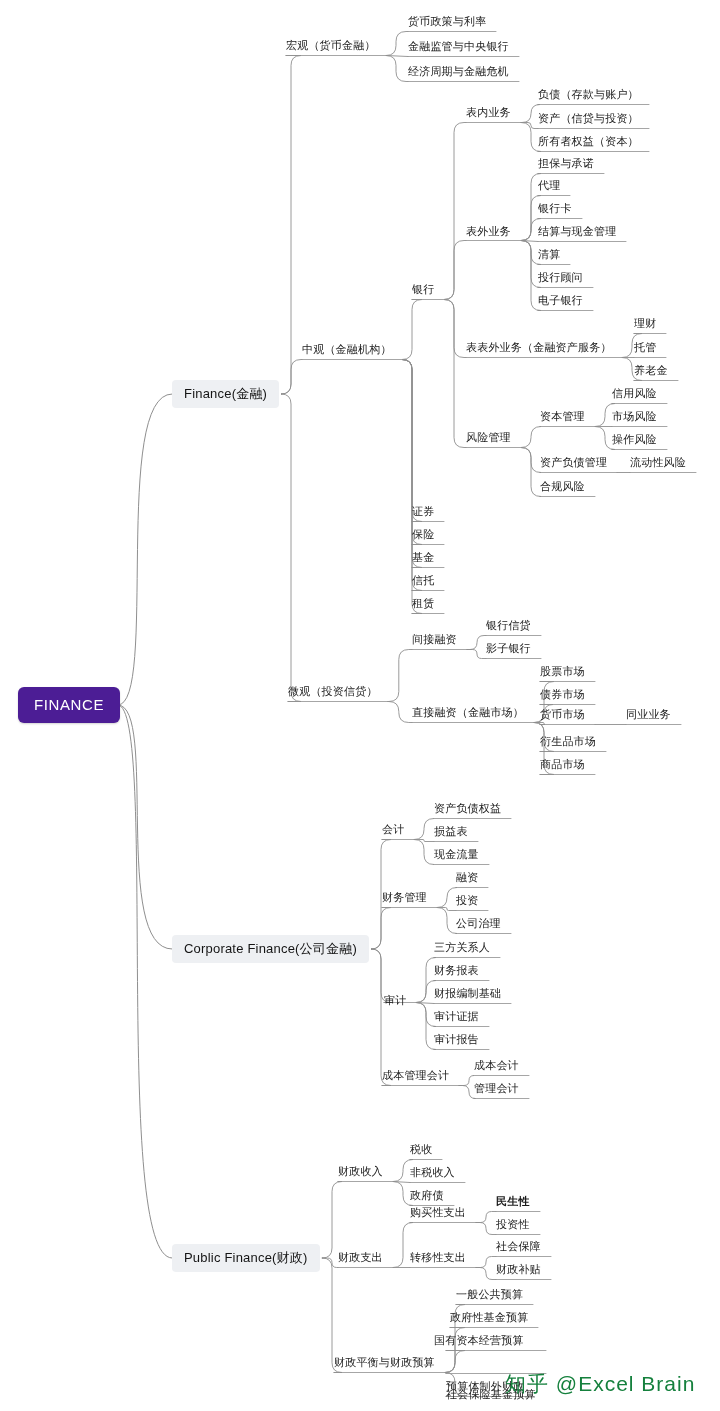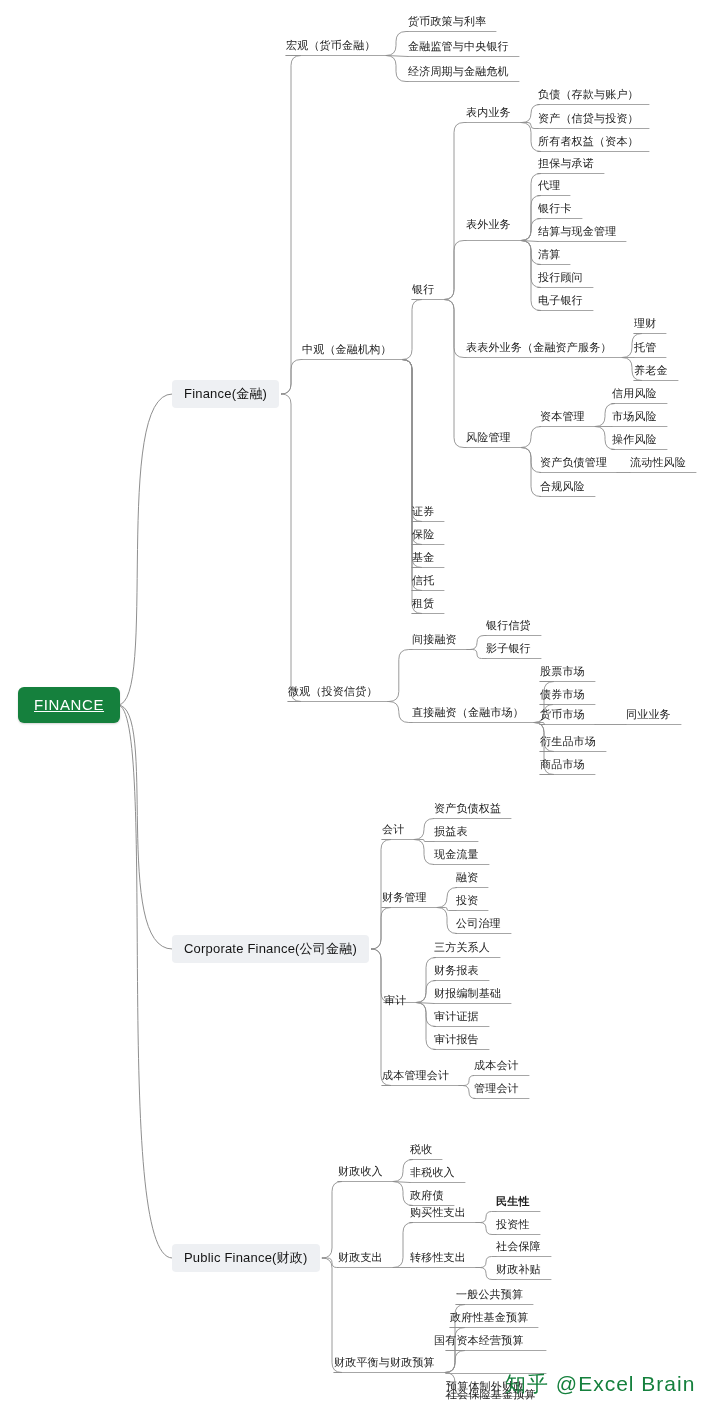--- a/index.html
+++ b/index.html
@@ -19,29 +19,28 @@
     position:absolute;
     white-space:nowrap;
     color:#1b1b1b;
     font-size:11px;
     line-height:14px;
     letter-spacing:.2px;
     transform:translateY(-50%);
   }
   
   .root{
-    background:#15803d;
+    background:#4c1d95;
     color:#ffffff;
     font-size:15px;
     letter-spacing:.6px;
     padding:11px 16px;
     border-radius:6px;
     transform:translateY(-50%);
     box-shadow:0 1px 2px rgba(0,0,0,.18);
-    text-decoration:underline;
   }
   
   .lvl1{
     background:#eef0f3;
     color:#141414;
     font-size:13px;
     padding:7px 12px;
     border-radius:4px;
   }
   
@@ -233,21 +232,21 @@
       <div class="node u" style="left: 286px; top: 46px;">宏观（货币金融）</div>
       <div class="node u" style="left: 408px; top: 22px;">货币政策与利率</div>
       <div class="node u" style="left: 408px; top: 47px;">金融监管与中央银行</div>
       <div class="node u" style="left: 408px; top: 72px;">经济周期与金融危机</div>
       <div class="node u" style="left: 302px; top: 350px;">中观（金融机构）</div>
       <div class="node u" style="left: 412px; top: 290px;">银行</div>
       <div class="node u" style="left: 466px; top: 113px;">表内业务</div>
       <div class="node u" style="left: 538px; top: 95px;">负债（存款与账户）</div>
       <div class="node u" style="left: 538px; top: 119px;">资产（信贷与投资）</div>
       <div class="node u" style="left: 538px; top: 142px;">所有者权益（资本）</div>
-      <div class="node u" style="left: 466px; top: 225px;">表外业务</div>
+      <div class="node u" style="left: 466px; top: 232px;">表外业务</div>
       <div class="node u" style="left: 538px; top: 164px;">担保与承诺</div>
       <div class="node u" style="left: 538px; top: 186px;">代理</div>
       <div class="node u" style="left: 538px; top: 209px;">银行卡</div>
       <div class="node u" style="left: 538px; top: 232px;">结算与现金管理</div>
       <div class="node u" style="left: 538px; top: 255px;">清算</div>
       <div class="node u" style="left: 538px; top: 278px;">投行顾问</div>
       <div class="node u" style="left: 538px; top: 301px;">电子银行</div>
       <div class="node u" style="left: 466px; top: 348px;">表表外业务（金融资产服务）</div>
       <div class="node u" style="left: 634px; top: 324px;">理财</div>
       <div class="node u" style="left: 634px; top: 348px;">托管</div>

